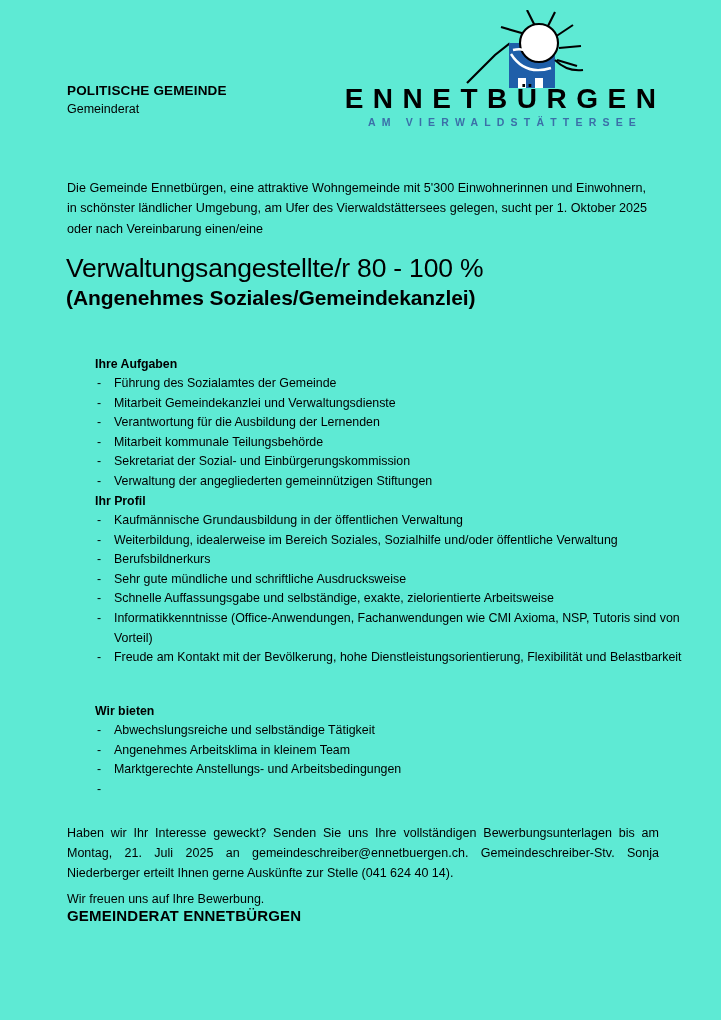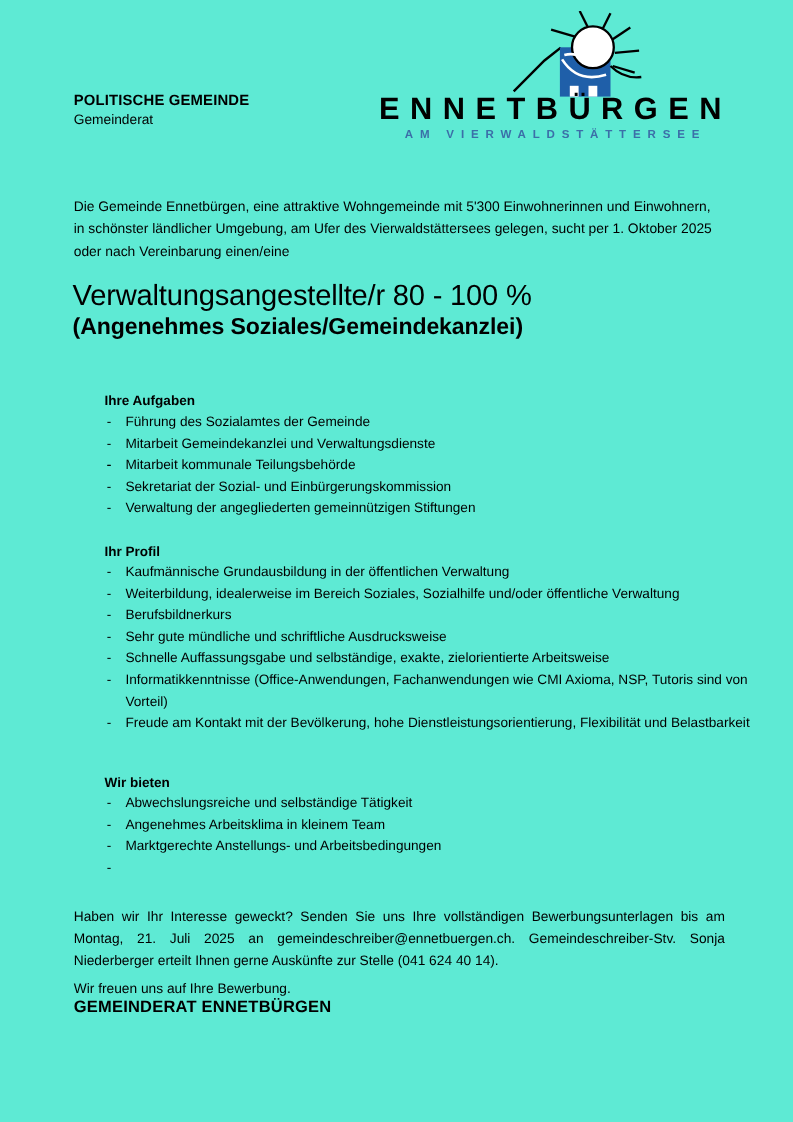--- a/index.html
+++ b/index.html
@@ -235,21 +235,21 @@
   <div class="job-title">
     <div class="line1">Verwaltungsangestellte/r 80 - 100 %</div>
     <div class="line2">(Angenehmes Soziales/Gemeindekanzlei)</div>
   </div>
 
   <div class="section" style="top:355px;">
     <div class="section-heading">Ihre Aufgaben</div>
     <ul class="bullets">
       <li><span class="dash">-</span><span class="txt">Führung des Sozialamtes der Gemeinde</span></li>
       <li><span class="dash">-</span><span class="txt">Mitarbeit Gemeindekanzlei und Verwaltungsdienste</span></li>
-      <li><span class="dash">-</span></li>
+      <li><span class="dash">-</span><span class="txt">Verantwortung für die Ausbildung der Lernenden</span></li>
       <li><span class="dash">-</span><span class="txt">Mitarbeit kommunale Teilungsbehörde</span></li>
       <li><span class="dash">-</span><span class="txt">Sekretariat der Sozial- und Einbürgerungskommission</span></li>
       <li><span class="dash">-</span><span class="txt">Verwaltung der angegliederten gemeinnützigen Stiftungen</span></li>
     </ul>
   </div>
 
   <div class="section" style="top:492px;">
     <div class="section-heading">Ihr Profil</div>
     <ul class="bullets">
       <li><span class="dash">-</span><span class="txt">Kaufmännische Grundausbildung in der öffentlichen Verwaltung</span></li>

